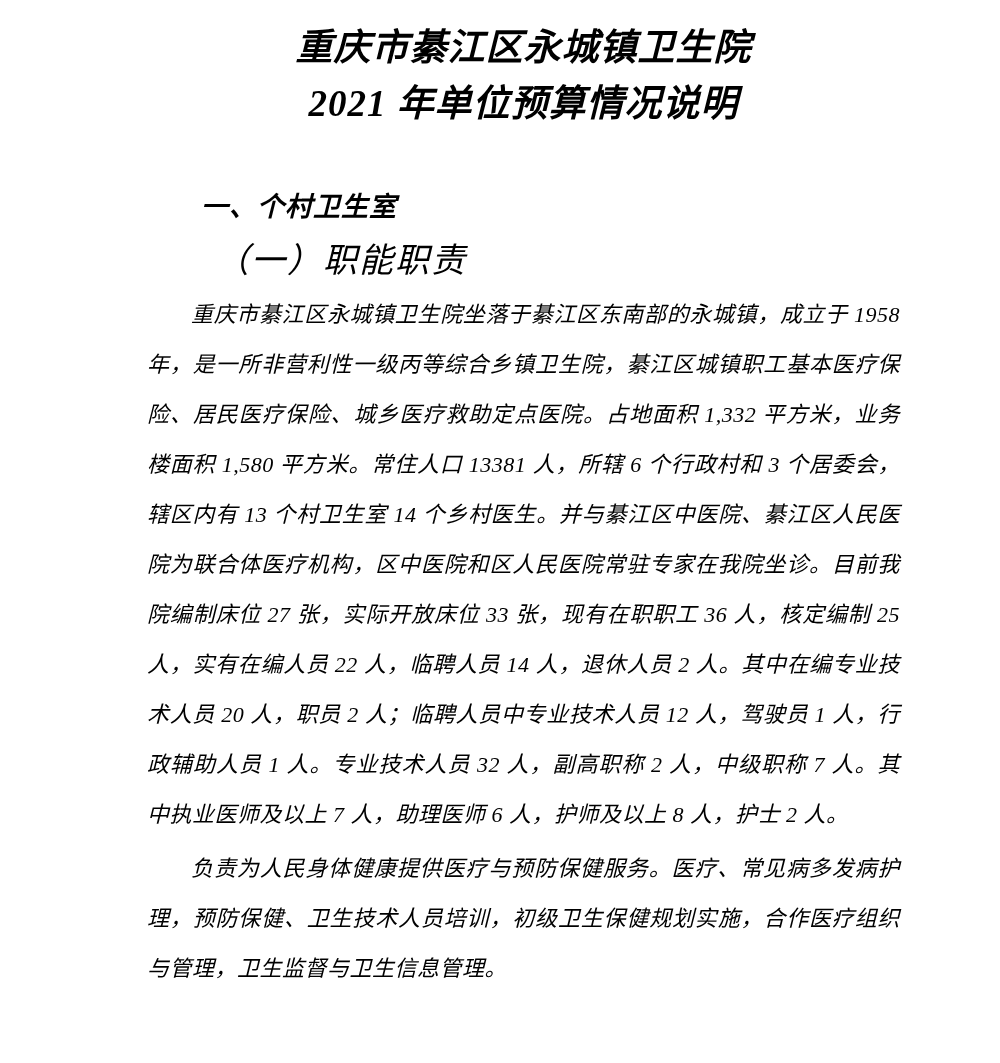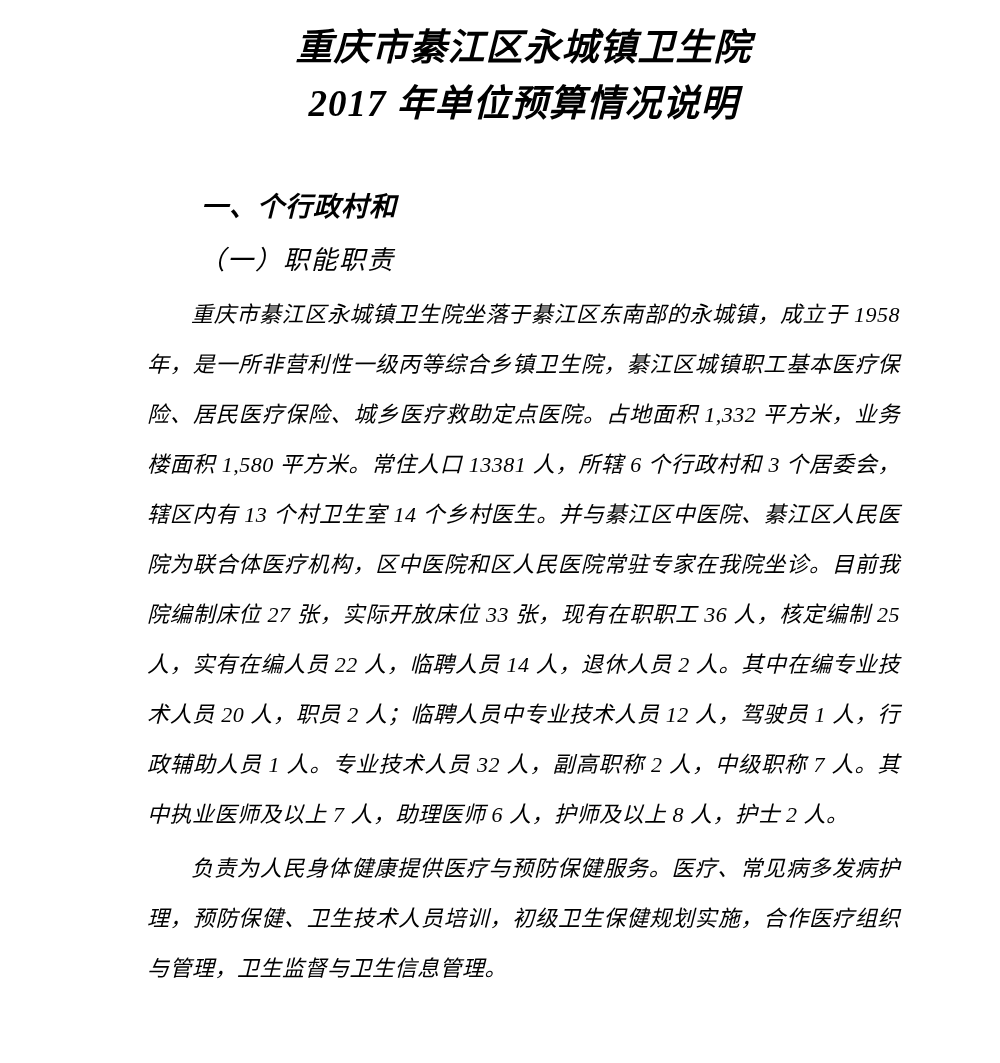--- a/index.html
+++ b/index.html
@@ -41,21 +41,21 @@
     font-size: 27px;
     line-height: 50px;
     text-indent: 2em;
     letter-spacing: 1px;
   }
 
   
   .subsection-heading {
     font-family: "Liberation Serif", "DejaVu Serif", serif;
     font-weight: normal;
-    font-size: 26px;
+    font-size: 34px;
     line-height: 50px;
     text-indent: 2em;
     letter-spacing: 2px;
   }
 
   
   .body-para {
     font-size: 22px;
     line-height: 50px;
     text-indent: 2em;
@@ -68,24 +68,24 @@
     margin-top: 4px;
   }
 </style>
 </head>
 <body>
 
 <div class="page">
 
   <header class="doc-title">
     <div class="title-line">重庆市綦江区永城镇卫生院</div>
-    <div class="title-line">2017 年单位预算情况说明</div>
+    <div class="title-line">2021 年单位预算情况说明</div>
   </header>
 
-  <h2 class="section-heading">一、个行政村和</h2>
+  <h2 class="section-heading">一、个村卫生室</h2>
 
   <h3 class="subsection-heading">（一）职能职责</h3>
 
   <p class="body-para first">重庆市綦江区永城镇卫生院坐落于綦江区东南部的永城镇，成立于 1958 年，是一所非营利性一级丙等综合乡镇卫生院，綦江区城镇职工基本医疗保险、居民医疗保险、城乡医疗救助定点医院。占地面积 1,332 平方米，业务楼面积 1,580 平方米。常住人口 13381 人，所辖 6 个行政村和 3 个居委会，辖区内有 13 个村卫生室 14 个乡村医生。并与綦江区中医院、綦江区人民医院为联合体医疗机构，区中医院和区人民医院常驻专家在我院坐诊。目前我院编制床位 27 张，实际开放床位 33 张，现有在职职工 36 人，核定编制 25 人，实有在编人员 22 人，临聘人员 14 人，退休人员 2 人。其中在编专业技术人员 20 人，职员 2 人；临聘人员中专业技术人员 12 人，驾驶员 1 人，行政辅助人员 1 人。专业技术人员 32 人，副高职称 2 人，中级职称 7 人。其中执业医师及以上 7 人，助理医师 6 人，护师及以上 8 人，护士 2 人。</p>
 
   <p class="body-para">负责为人民身体健康提供医疗与预防保健服务。医疗、常见病多发病护理，预防保健、卫生技术人员培训，初级卫生保健规划实施，合作医疗组织与管理，卫生监督与卫生信息管理。</p>
 
 </div>
 
 </body></html>

